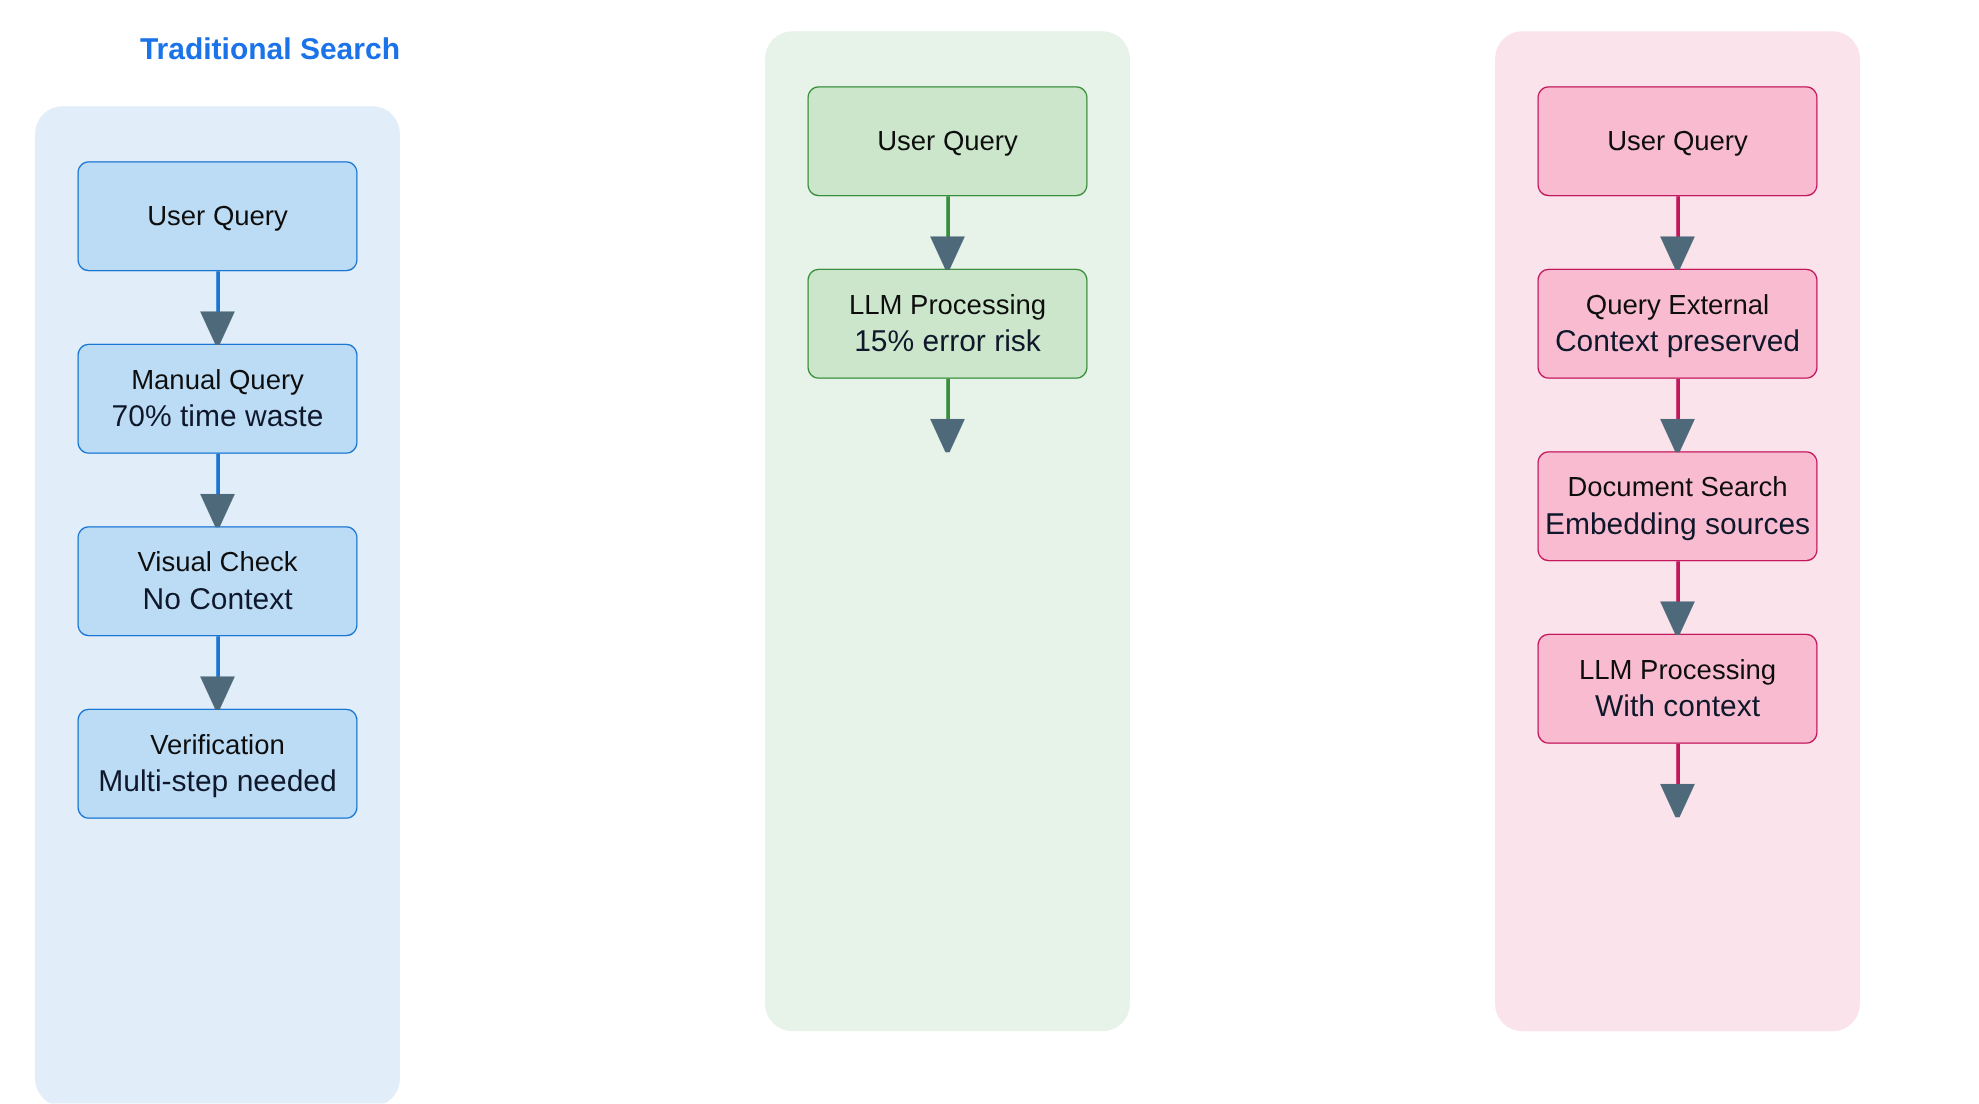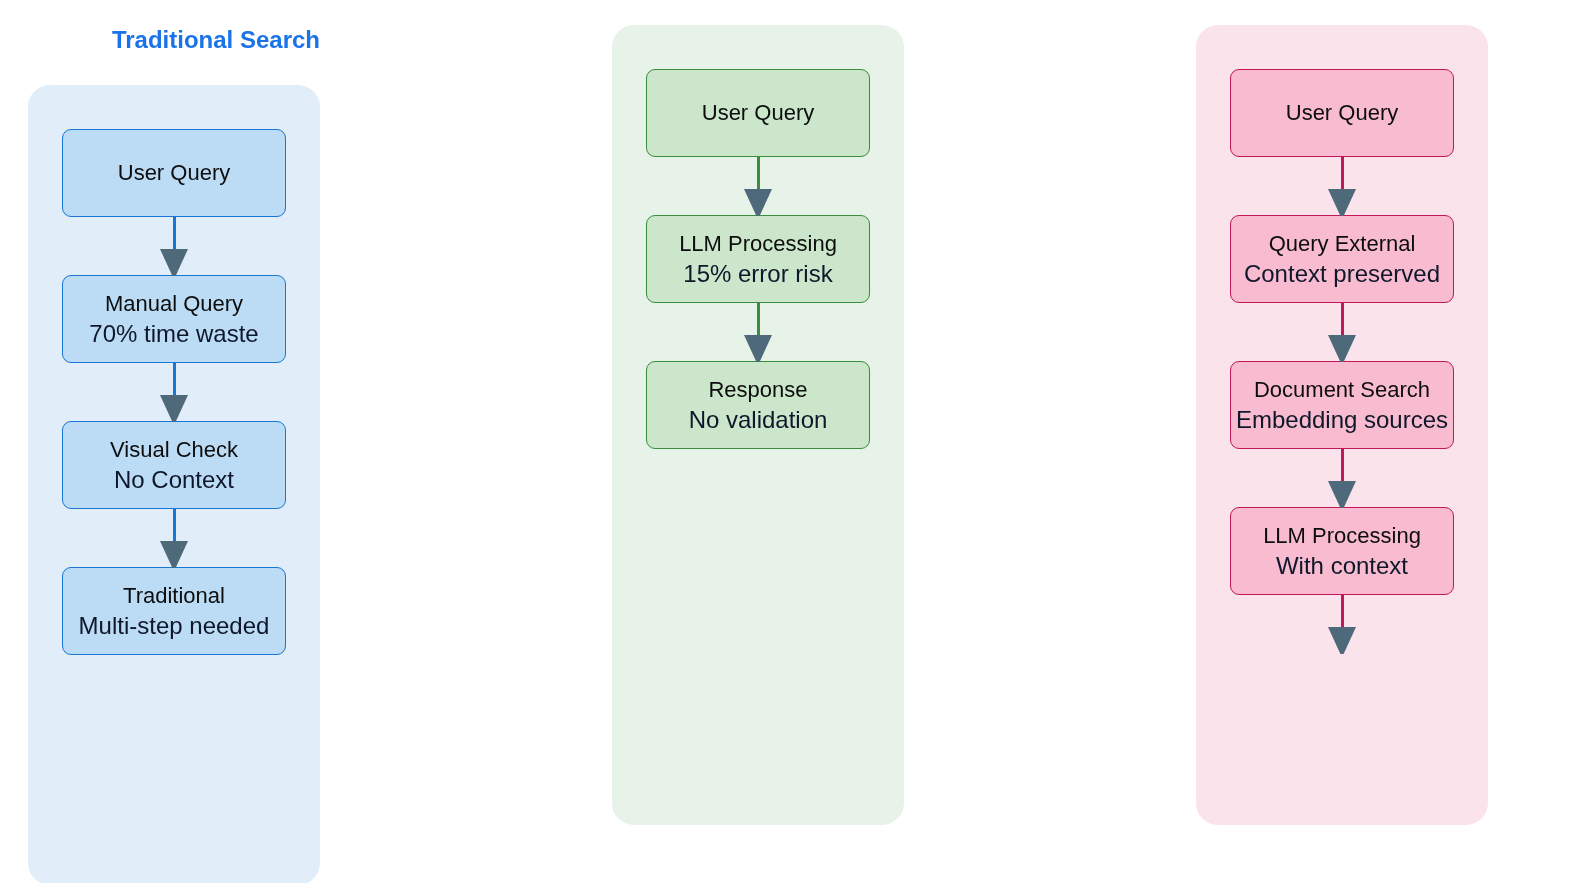--- a/index.html
+++ b/index.html
@@ -90,21 +90,21 @@
       <div class="arrow">
         <span class="arrow-line"></span>
         <span class="arrow-head">
           <svg width="30" height="27" viewBox="0 0 30 27">
               <path d="M1 0 L29 0 L16.6 27 L13.4 27 Z"></path>
             </svg>
         </span>
       </div>
 
       <div class="node">
-        <div class="node-label">Traditional</div>
+        <div class="node-label">Verification</div>
         <div class="node-sublabel">Multi-step needed</div>
       </div>
 
     </div>
   </div>
 
   <div class="column col-2" style="--title: #2d963e; --panel: #e7f3e8; --fill: #cbe6cb; --border: #388e3c; --line: #388e3c;">
     <div class="panel">
 
       <div class="node">
@@ -127,24 +127,20 @@
 
       <div class="arrow">
         <span class="arrow-line"></span>
         <span class="arrow-head">
           <svg width="30" height="27" viewBox="0 0 30 27">
               <path d="M1 0 L29 0 L16.6 27 L13.4 27 Z"></path>
             </svg>
         </span>
       </div>
 
-      <div class="node">
-        <div class="node-label">Response</div>
-        <div class="node-sublabel">No validation</div>
-      </div>
 
     </div>
   </div>
 
   <div class="column col-3" style="--title: #c2185b; --panel: #fbe3ec; --fill: #f8bbd0; --border: #c2185b; --line: #c2185b;">
     <div class="panel">
 
       <div class="node">
         <div class="node-label">User Query</div>
       </div>

